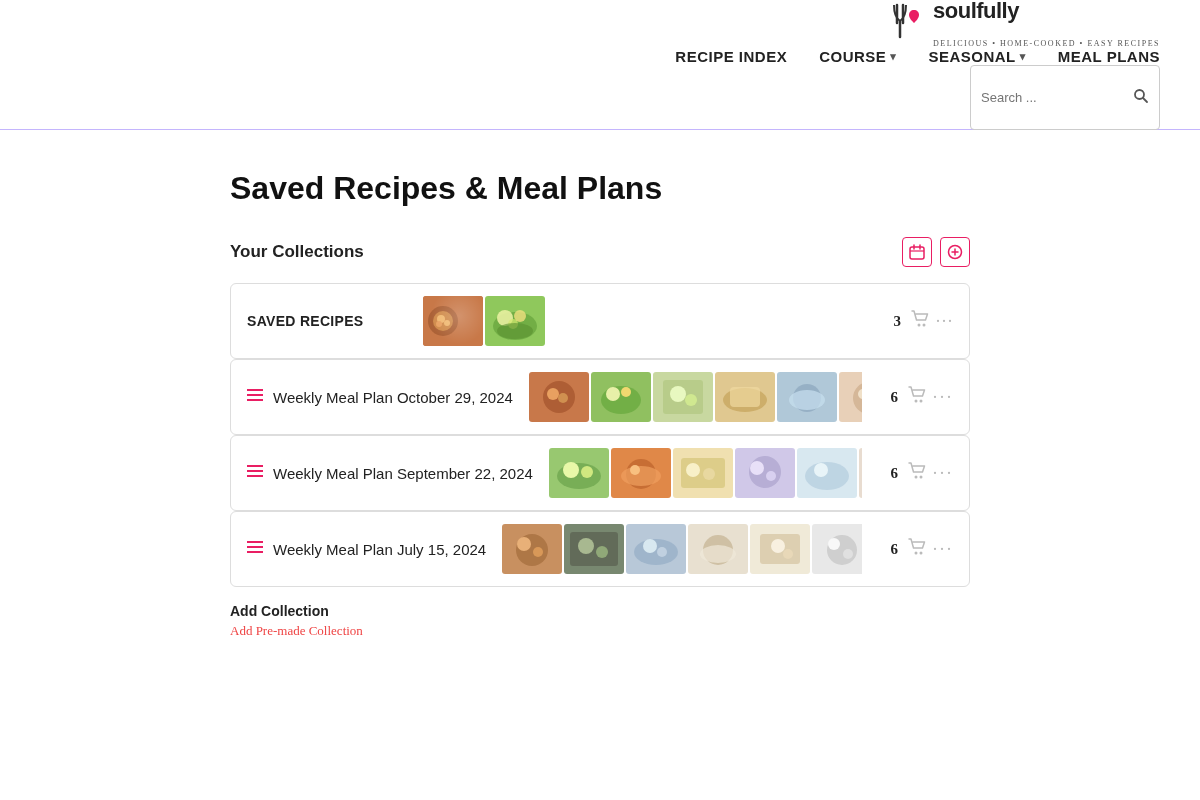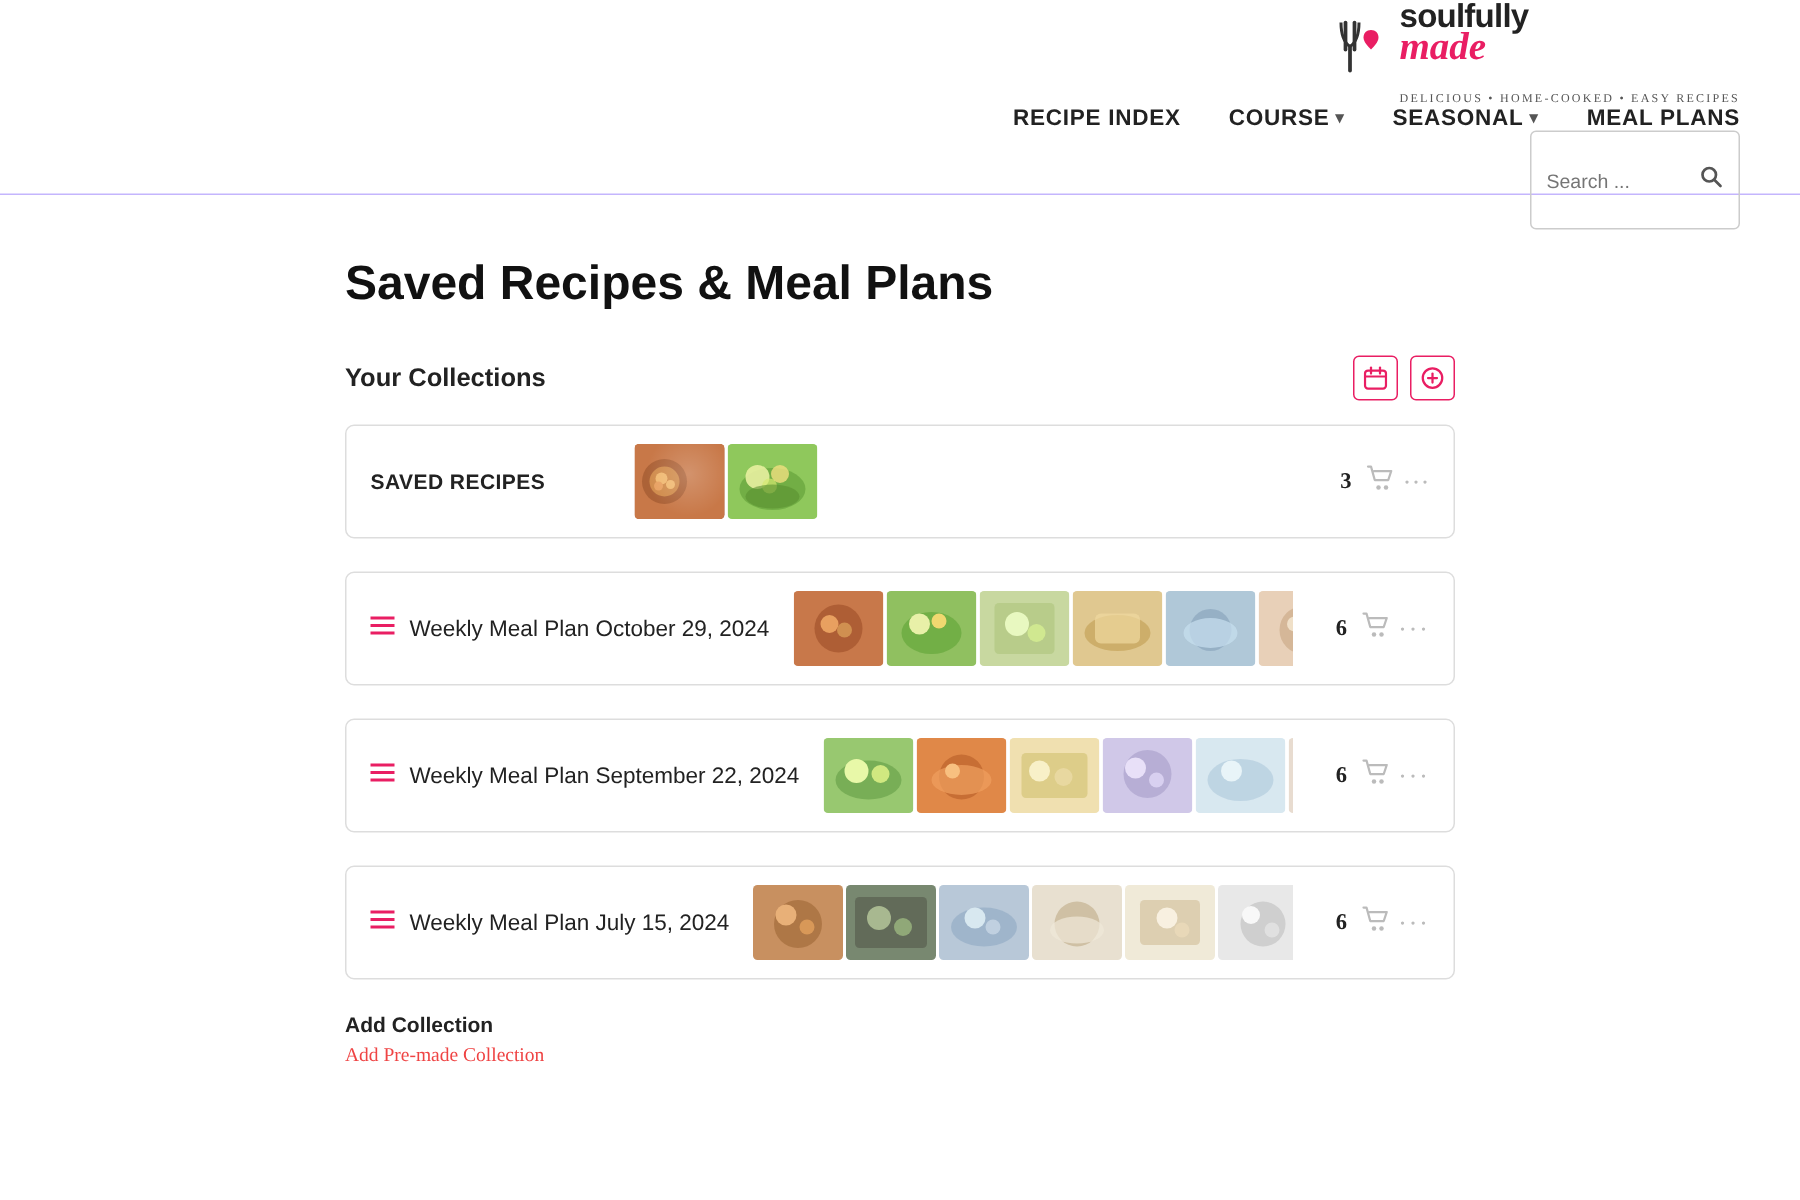--- a/index.html
+++ b/index.html
@@ -72,21 +72,21 @@
     }
     .chevron { font-size: 11px; color: #555; }
 
     .search-box {
       display: flex;
       align-items: center;
       border: 1.5px solid #ccc;
       border-radius: 4px;
       padding: 22px 10px;
       gap: 6px;
-      width: 140px;
+      width: 190px;
     }
     .search-box input {
       border: none;
       outline: none;
       font-size: 13px;
       color: #888;
       width: 100%;
       font-family: Arial, sans-serif;
     }
     .search-btn {
@@ -143,21 +143,21 @@
       background: #fff;
     }
 
     
     .collection-card {
       border: 1.5px solid #ddd;
       border-radius: 6px;
       display: flex;
       align-items: center;
       padding: 12px 16px;
-      margin-bottom: 22px;
+      margin-bottom: 0;
       background: #fff;
     }
     .collection-name {
       font-size: 14px;
       font-weight: 700;
       font-family: Arial, sans-serif;
       color: #222;
       min-width: 160px;
       text-transform: uppercase;
       letter-spacing: 0.3px;
@@ -258,21 +258,20 @@
       <svg width="36" height="40" viewBox="0 0 36 40">
         <line x1="8" y1="4" x2="8" y2="22" stroke="#333" stroke-width="2.5" stroke-linecap="round"></line>
         <line x1="14" y1="4" x2="14" y2="22" stroke="#333" stroke-width="2.5" stroke-linecap="round"></line>
         <path d="M5 4 Q5 16 11 20 Q17 16 17 4" stroke="#333" stroke-width="2" fill="none"></path>
         <line x1="11" y1="20" x2="11" y2="36" stroke="#333" stroke-width="2.5" stroke-linecap="round"></line>
         <path d="M20 14 C20 11 22 9 25 9 C28 9 30 11 30 14 C30 17 27 20 25 22 C23 20 20 17 20 14Z" fill="#e91e63"></path>
       </svg>
     </div>
     <div class="logo-text-wrap">
       <span class="logo-soulfully">soulfully</span>
-      <span class="logo-made">made</span>
       <span class="logo-tagline">DELICIOUS • HOME-COOKED • EASY RECIPES</span>
     </div>
   </div>
 
   <nav>
     <span class="nav-item">
       <span>RECIPE INDEX</span>
     </span>
     <span class="nav-item">
       <span>COURSE</span>

